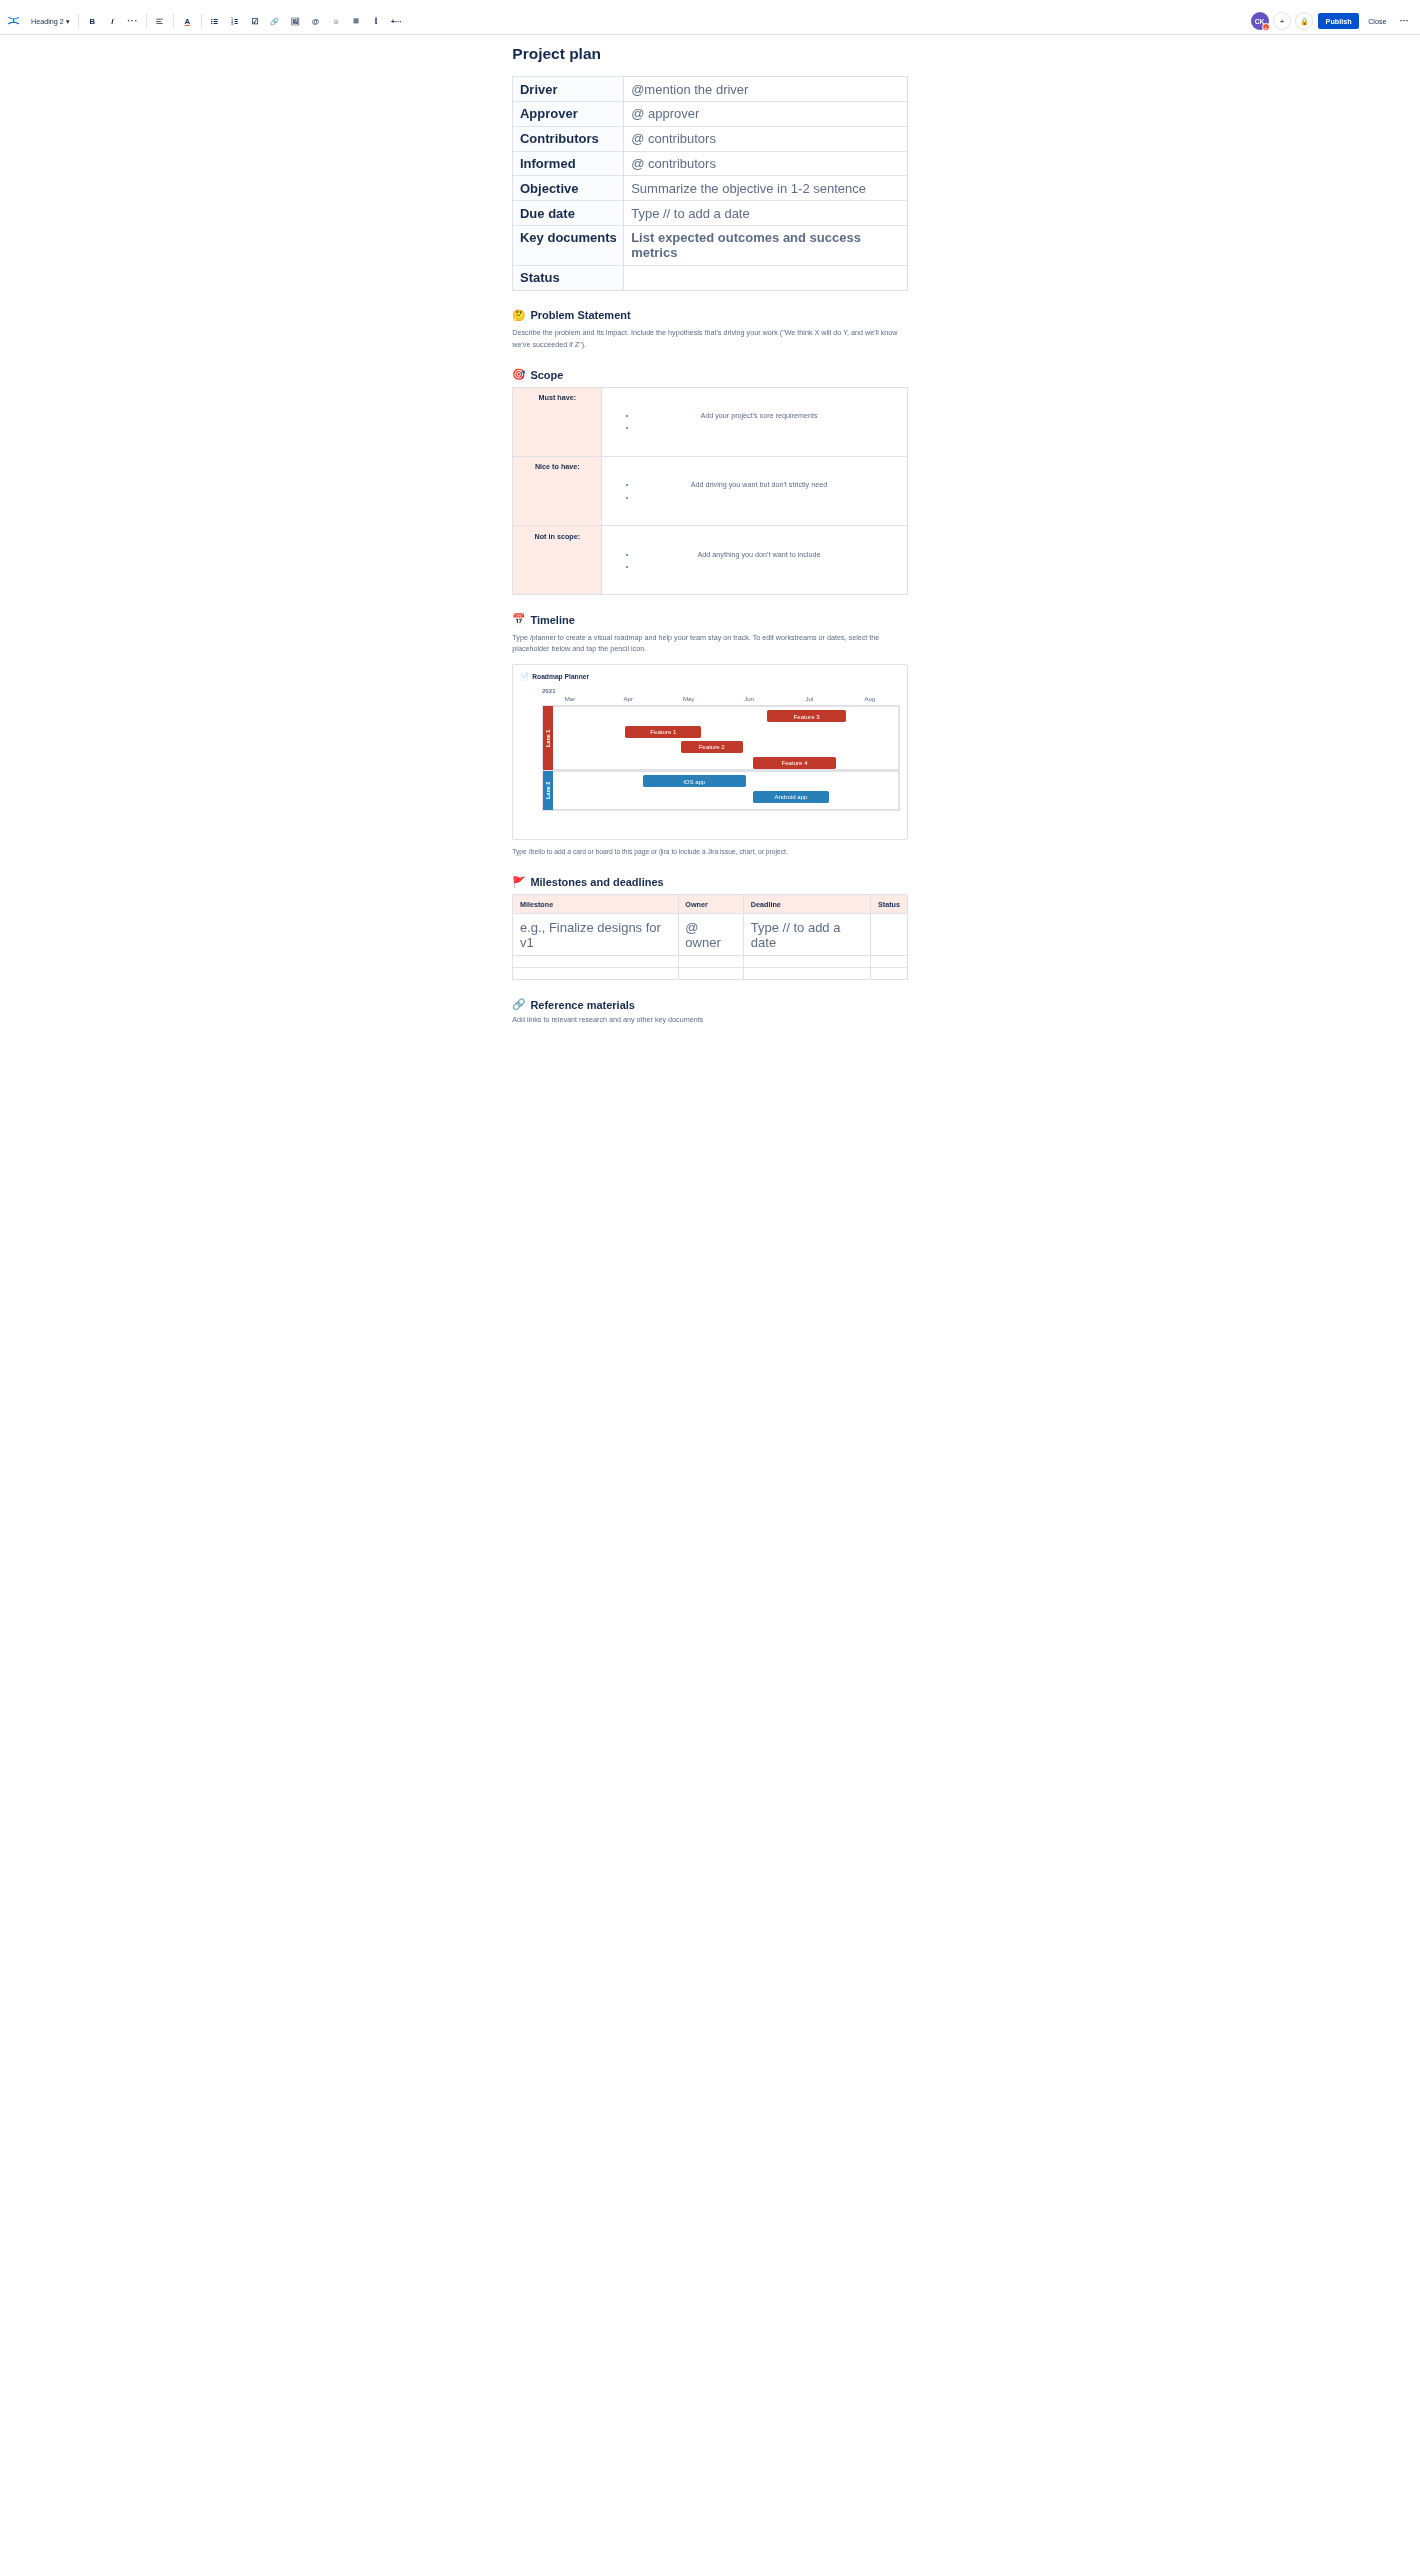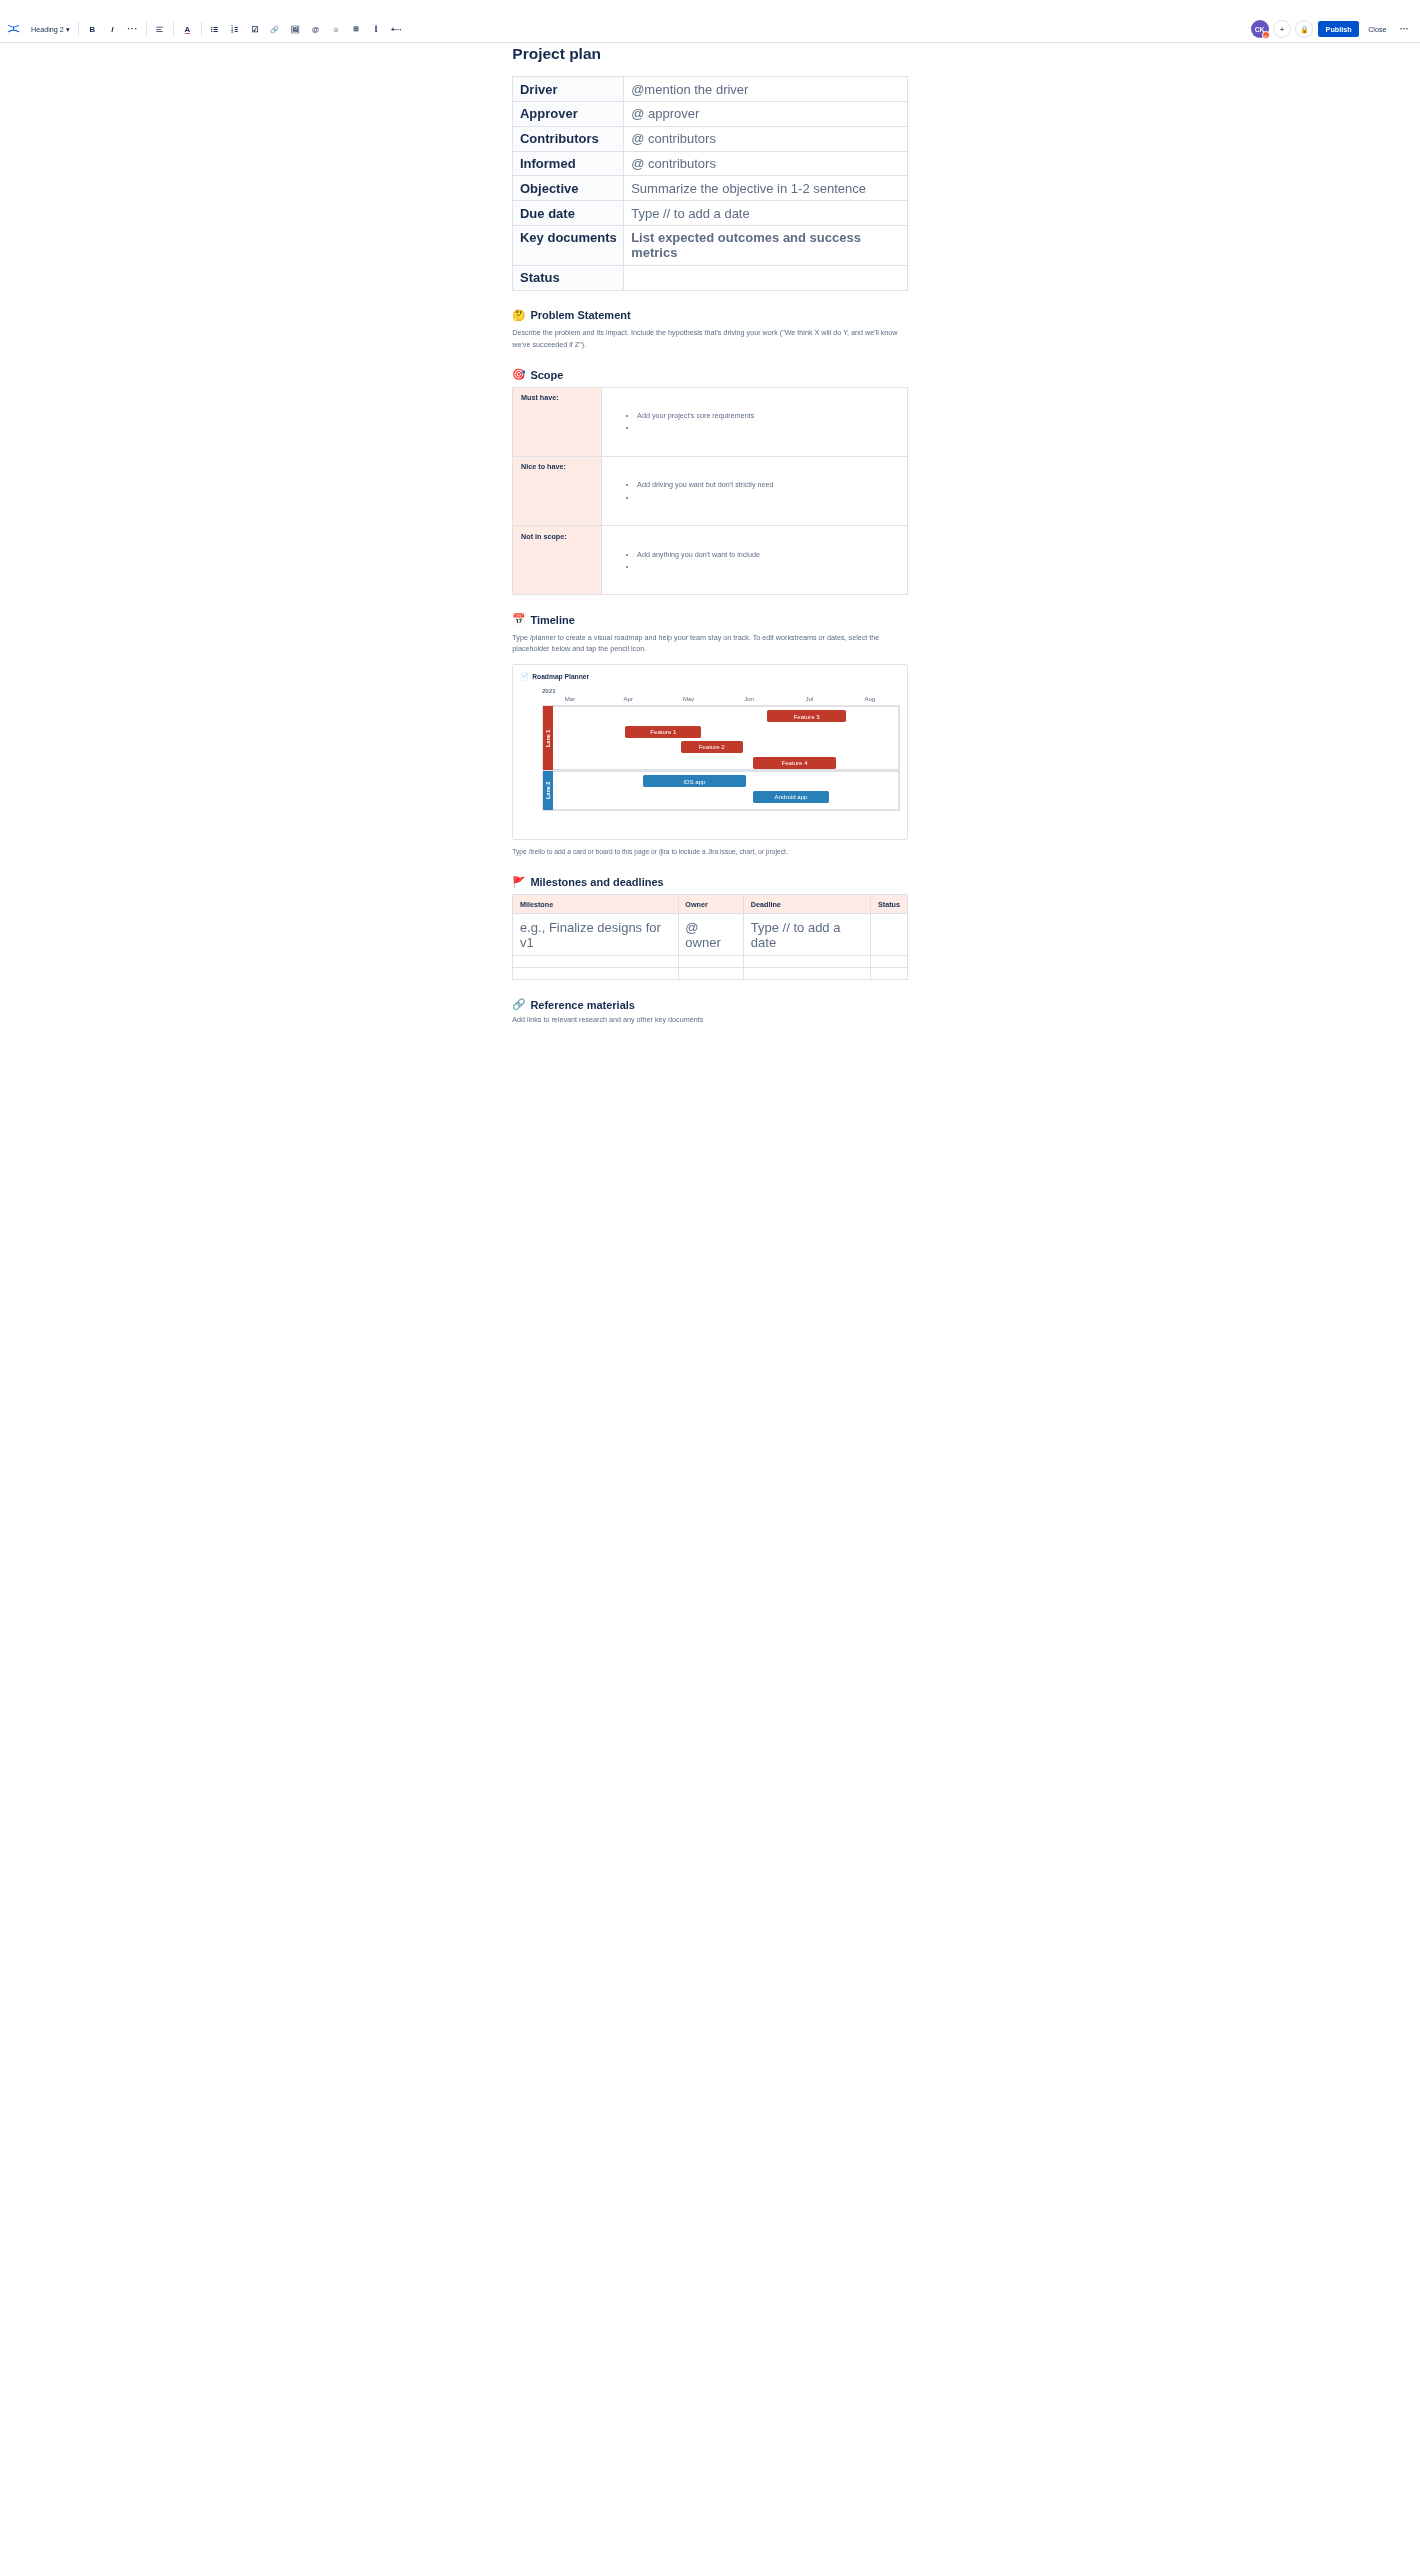--- a/index.html
+++ b/index.html
@@ -12,21 +12,21 @@
 
     
     .toolbar {
       display: flex;
       align-items: center;
       height: 27px;
       padding: 0 6.7px;
       border-bottom: 0.6px solid #e0e0e0;
       gap: 2.2px;
       position: sticky;
-      top: 16px;
+      top: 8px;
       background: #fff;
       z-index: 100;
     }
     .toolbar-logo {
       width: 13.3px;
       height: 13.3px;
       margin-right: 4.4px;
       flex-shrink: 0;
     }
     .toolbar-heading-select {
@@ -191,20 +191,21 @@
     .scope-table {
       width: 100%;
       border-collapse: collapse;
       margin-bottom: 9px;
     }
     .scope-table td {
       border: 0.6px solid #dfe1e6;
       padding: 5.5px 7.8px;
       font-size: 7.2px;
       vertical-align: top;
+      text-align: center;
     }
     .scope-table td:first-child {
       font-weight: 600;
       background: #ffebe6;
       width: 89px;
       white-space: nowrap;
     }
     .scope-table td:last-child {
       color: #172b4d;
     }

